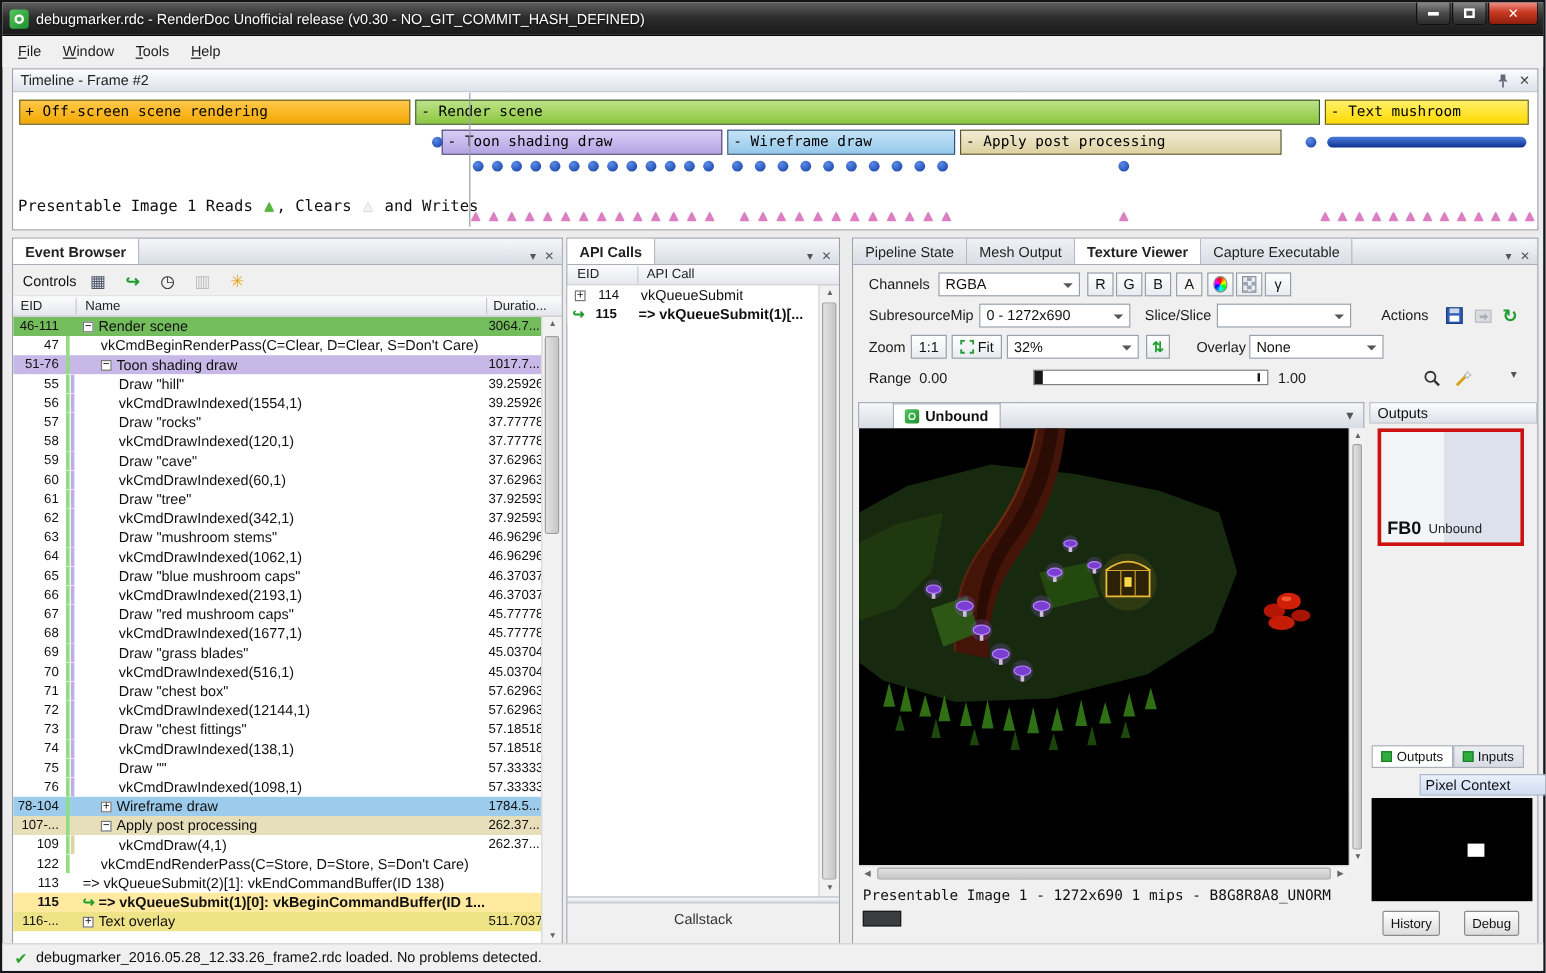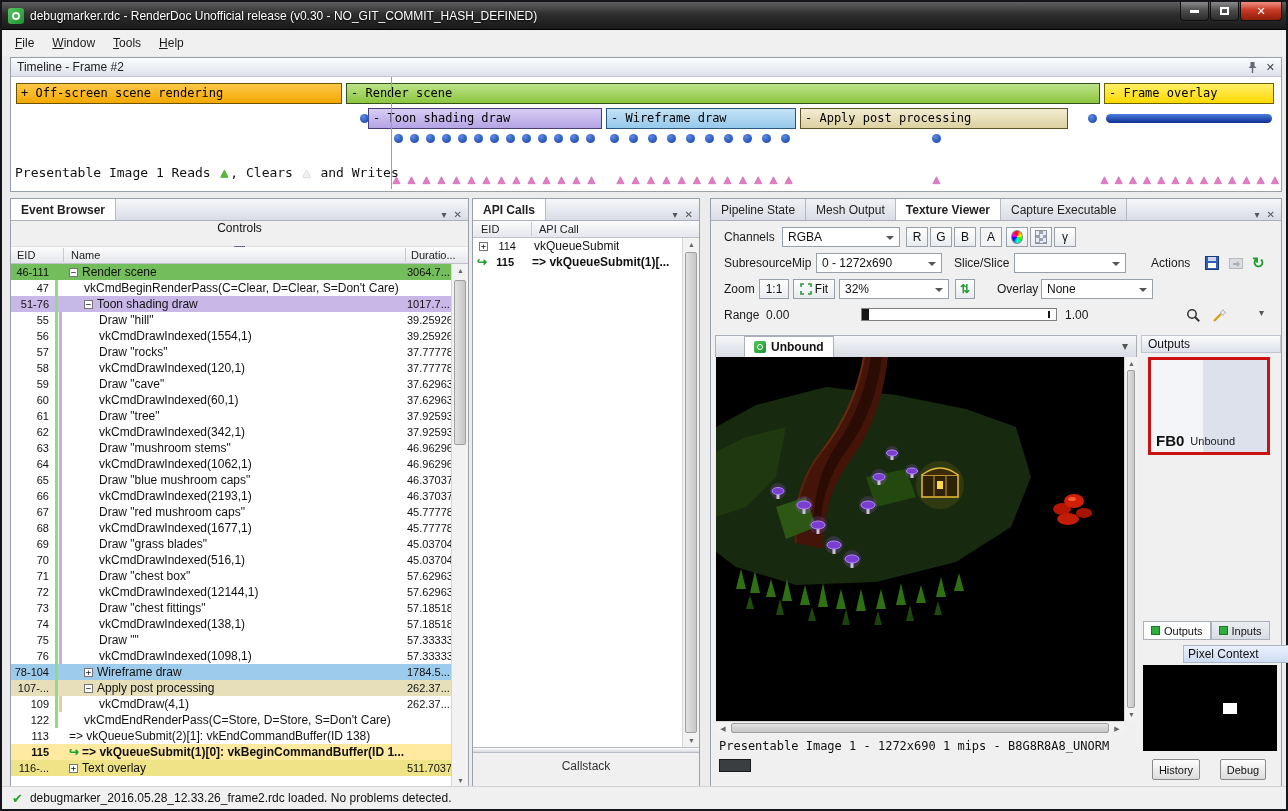--- a/index.html
+++ b/index.html
@@ -33,21 +33,21 @@
 .tl-bar{position:absolute;height:21px;border:1px solid #444;font-family:"DejaVu Sans Mono",monospace;font-size:12px;line-height:19px;padding-left:4px;white-space:nowrap;overflow:hidden;color:#000;}
 .tl-dot{position:absolute;width:9px;height:9px;border-radius:50%;background:radial-gradient(circle at 35% 30%,#5b8ae8,#123d9e);}
 .tl-pill{position:absolute;height:9px;border-radius:5px;background:linear-gradient(#4a7de0,#0f2f90);}
 .tl-tri{position:absolute;font-size:13px;line-height:13px;color:#e07cc4;text-shadow:0 0 1px #8a3d78;}
 .tl-marker{position:absolute;top:0;width:1px;height:112px;background:#9aa0a8;}
 .tl-legend{position:absolute;left:4px;top:88px;font-family:"DejaVu Sans Mono",monospace;font-size:13px;display:flex;align-items:center;white-space:pre;}
 .tri{font-size:13px;margin:0 2px;line-height:13px;}
 .tri.g{color:#58b83a;text-shadow:0 0 1px #2a6a18;}
 .tri.w{color:#f2f2f2;text-shadow:0 0 1px #888;}
 
-.toolbar{height:26px;display:flex;align-items:center;gap:7px;padding:0 8px;background:#f0f0f0;border-bottom:1px solid #e0e0e0;flex-direction:column;}
+.toolbar{height:26px;display:flex;align-items:center;gap:7px;padding:0 8px;background:#f0f0f0;border-bottom:1px solid #e0e0e0;}
 .tbtn{width:22px;height:20px;display:flex;align-items:center;justify-content:center;font-size:14px;}
 .colhead{height:17px;background:linear-gradient(#fcfcfd,#e5e7ed);border-bottom:1px solid #bfc2ca;position:relative;font-size:11px;color:#222;}
 .colhead span{position:absolute;top:2px;}
 .colsep{position:absolute;top:1px;bottom:1px;width:1px;background:#c8cad2;}
 
 .erows{position:absolute;left:0;top:65px;right:17px;bottom:0;background:#fff;overflow:hidden;}
 .erow{height:16px;display:flex;align-items:center;position:relative;background:#fff;white-space:nowrap;overflow:hidden;font-size:12px;}
 .ecell-eid{width:42px;text-align:right;padding-right:4px;flex:none;font-size:11px;}
 .egut{width:14px;flex:none;display:flex;gap:1px;height:100%;padding-left:2px;}
 .stripe{width:3px;height:100%;}
@@ -120,21 +120,21 @@
       <svg width="11" height="13" style="margin-right:8px;">
           <path d="M3.5 1h4v4l2 2h-8l2-2z" fill="#667"></path>
           <line x1="5.5" y1="7" x2="5.5" y2="12" stroke="#667" stroke-width="1.4"></line>
         </svg>
       <span style="font-size:11px;color:#444;">✕</span>
     </div>
     <div class="tl-canvas">
       <div class="tl-legend"><span>Presentable Image 1 Reads </span><span class="tri g">▲</span><span>, Clears </span><span class="tri w">▲</span><span> and Writes </span></div>
     <div class="tl-bar" style="left: 5px; top: 6px; width: 326px; background: linear-gradient(rgb(255, 200, 74), rgb(242, 168, 2)); border-color: rgb(107, 85, 0);">+ Off-screen scene rendering</div>
         <div class="tl-bar" style="left: 335px; top: 6px; width: 754px; background: linear-gradient(rgb(188, 226, 136), rgb(140, 198, 63)); border-color: rgb(51, 83, 26);">- Render scene</div>
-        <div class="tl-bar" style="left: 1093px; top: 6px; width: 170px; background: linear-gradient(rgb(255, 240, 106), rgb(255, 217, 0)); border-color: rgb(107, 98, 0);">- Frame overlay</div>
+        <div class="tl-bar" style="left: 1093px; top: 6px; width: 170px; background: linear-gradient(rgb(255, 240, 106), rgb(255, 217, 0)); border-color: rgb(107, 98, 0);">- Text mushroom</div>
         <div class="tl-bar" style="left: 357px; top: 31px; width: 234px; background: linear-gradient(rgb(216, 205, 244), rgb(180, 164, 228)); border-color: rgb(74, 61, 115);">- Toon shading draw</div>
         <div class="tl-bar" style="left: 595px; top: 31px; width: 190px; background: linear-gradient(rgb(196, 226, 245), rgb(150, 201, 236)); border-color: rgb(43, 86, 125);">- Wireframe draw</div>
         <div class="tl-bar" style="left: 789px; top: 31px; width: 268px; background: linear-gradient(rgb(242, 236, 212), rgb(221, 209, 160)); border-color: rgb(93, 84, 38);">- Apply post processing</div>
         <div class="tl-dot" style="left: 349px; top: 37px;"></div>
         <div class="tl-dot" style="left: 1077px; top: 37px;"></div>
         <div class="tl-dot" style="left: 383px; top: 57px;"></div>
         <div class="tl-dot" style="left: 399px; top: 57px;"></div>
         <div class="tl-dot" style="left: 415px; top: 57px;"></div>
         <div class="tl-dot" style="left: 431px; top: 57px;"></div>
         <div class="tl-dot" style="left: 447px; top: 57px;"></div>

